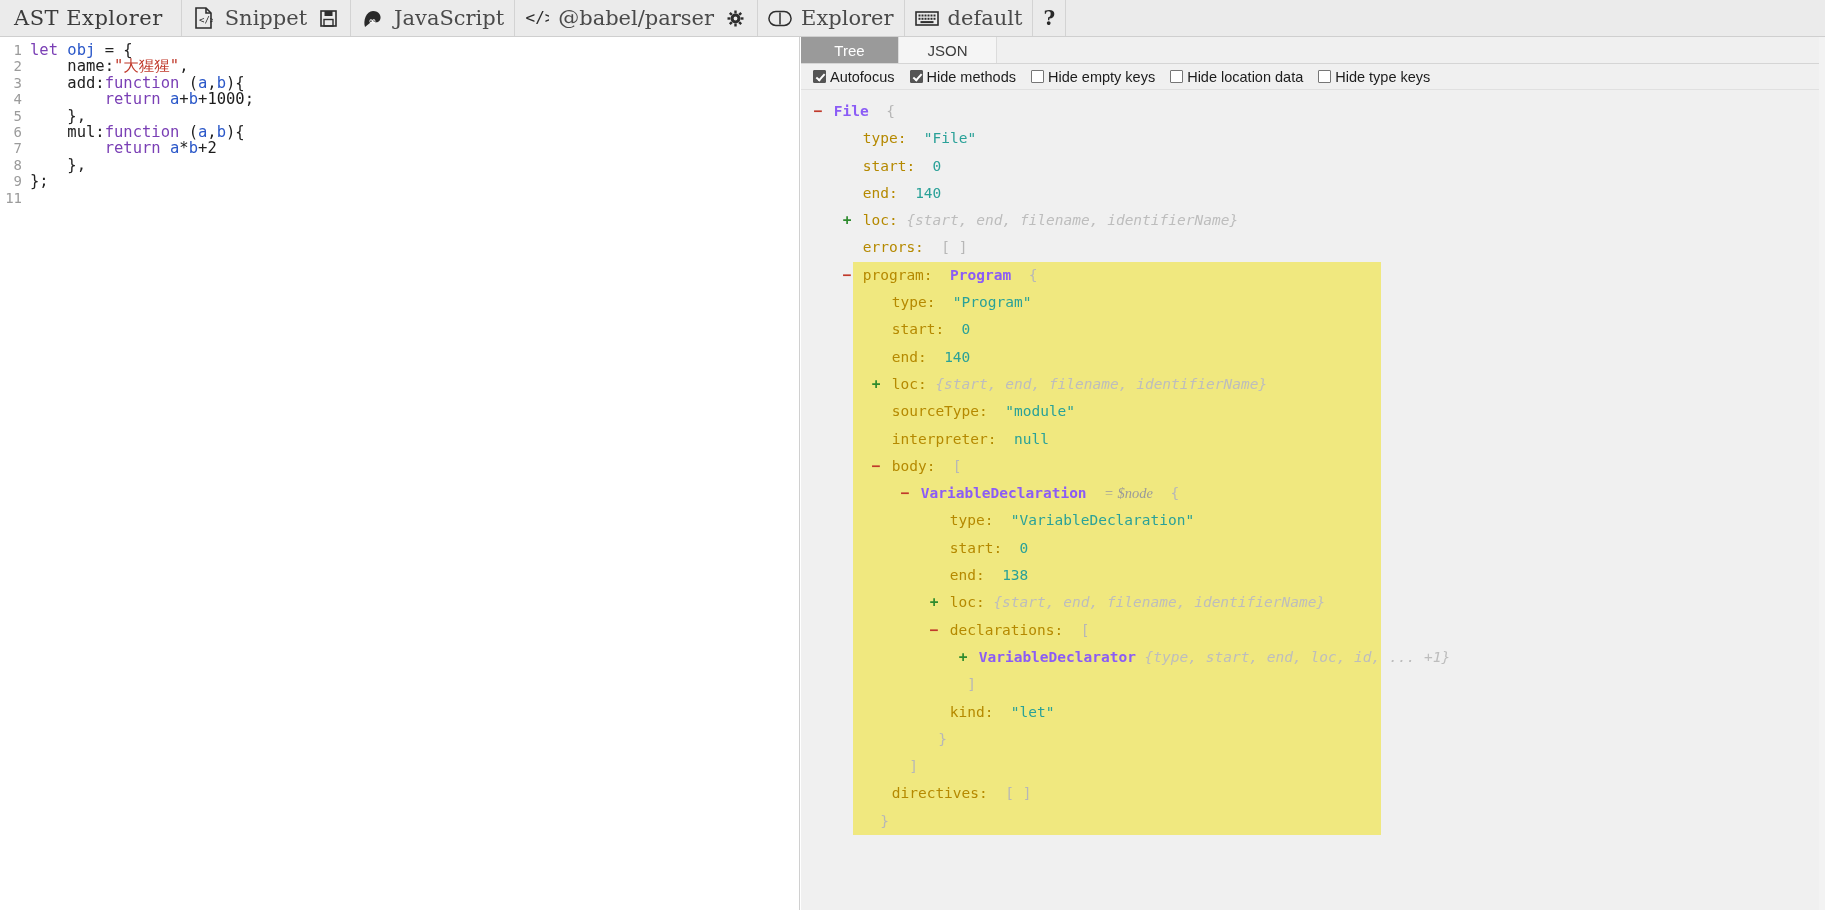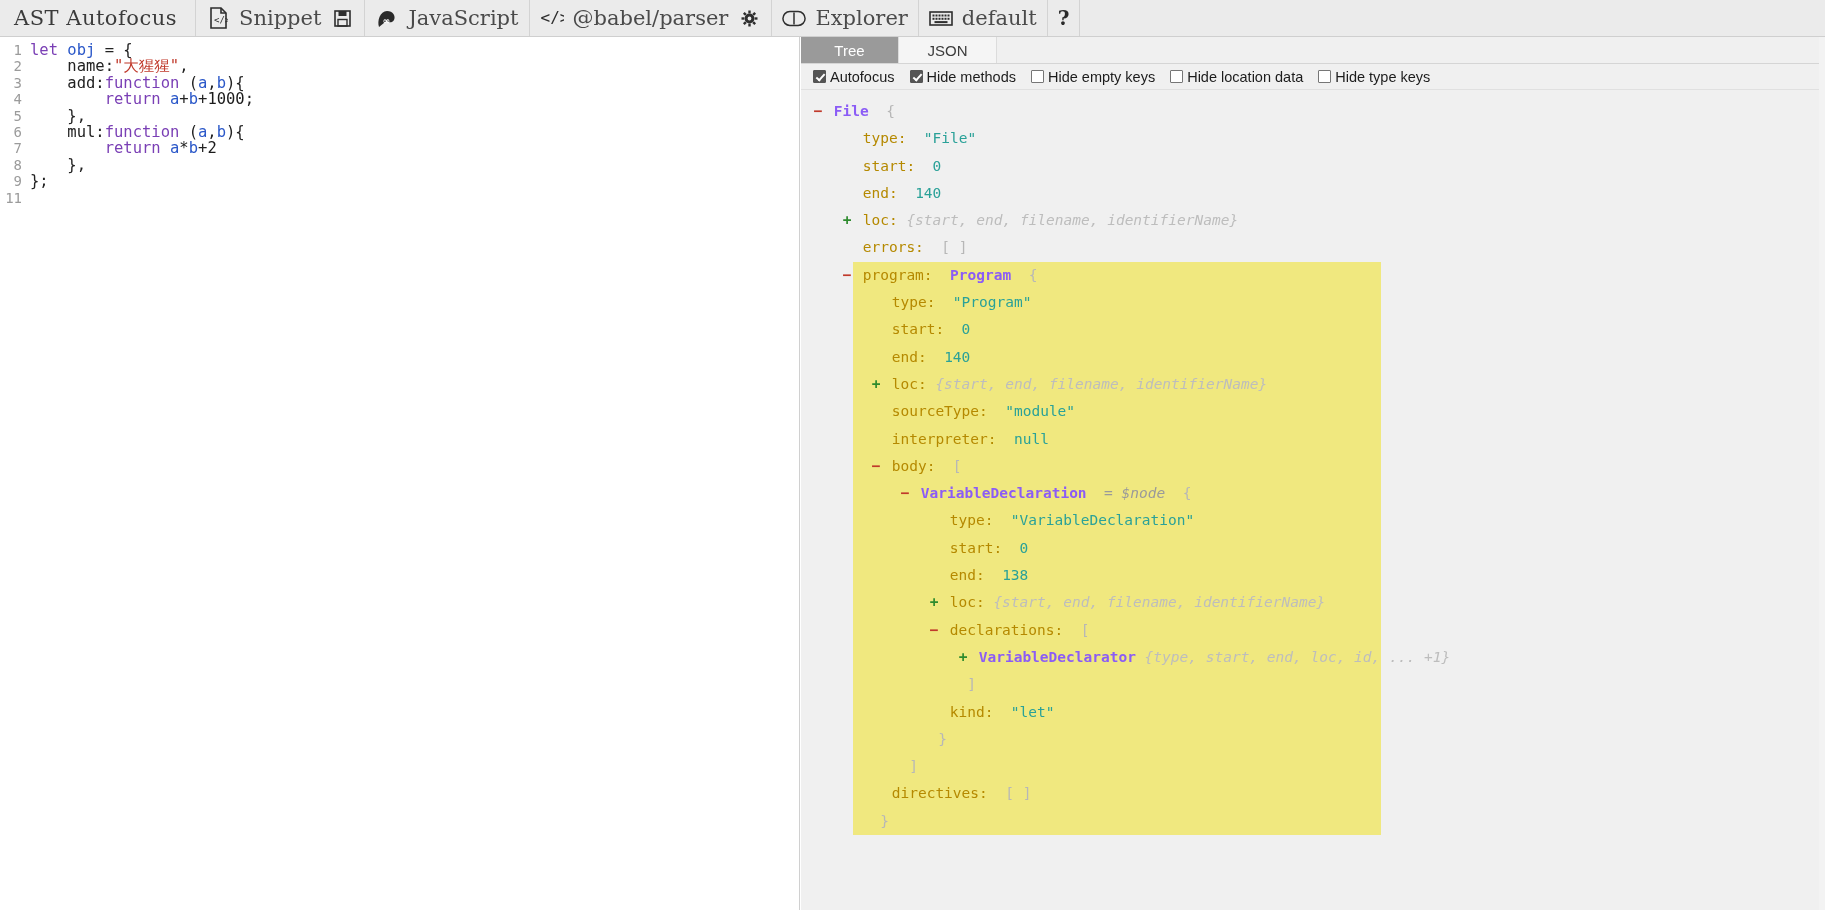--- a/index.html
+++ b/index.html
@@ -193,21 +193,21 @@
   .tg.minus { color: #c0392b; }
   .tg.plus  { color: #2e8b2e; }
   .tg.none  { color: transparent; }
   .k-key   { color: #b58900; }
   .k-node  { color: #8b5cf6; font-weight: bold; }
   .k-str   { color: #2aa198; }
   .k-num   { color: #2aa198; }
   .k-null  { color: #2aa198; }
   .k-punc  { color: #b7b7b7; }
   .k-ghost { color: #bdbdbd; font-style: italic; }
-  .k-annot { color: #9a9a9a; font-style: italic; }
+  .k-annot { color: #9a9a9a; font-style: italic; font-family: Liberation Serif, serif; }
 
   
   .hl-band {
     position: absolute;
     left: 52px;
     width: 528px;
     background: #f0e87f;
     z-index: 0;
   }
   .tree-inner { position: relative; z-index: 1; }
@@ -233,21 +233,21 @@
     top: 37px; right: 0;
     width: 6px; height: 873px;
     background: #f3f3f3;
   }
 </style>
 </head>
 <body>
 
 <div class="toolbar">
 
-  <div class="brand">AST Autofocus</div>
+  <div class="brand">AST Explorer</div>
 
   <div class="tb-group">
     <span class="tb-ico">
       <svg width="19" height="22" viewBox="0 0 19 22">
         <path d="M2 1 h10 l5 5 v15 h-15 z" fill="none" stroke="#2e2e2e" stroke-width="1.6"></path>
         <path d="M12 1 v5 h5" fill="none" stroke="#2e2e2e" stroke-width="1.6"></path>
         <text x="5" y="16" font-family="DejaVu Sans Mono, monospace" font-size="9" fill="#2e2e2e">&lt;/&gt;</text>
       </svg>
     </span>
     <span class="tb-label">Snippet</span>

